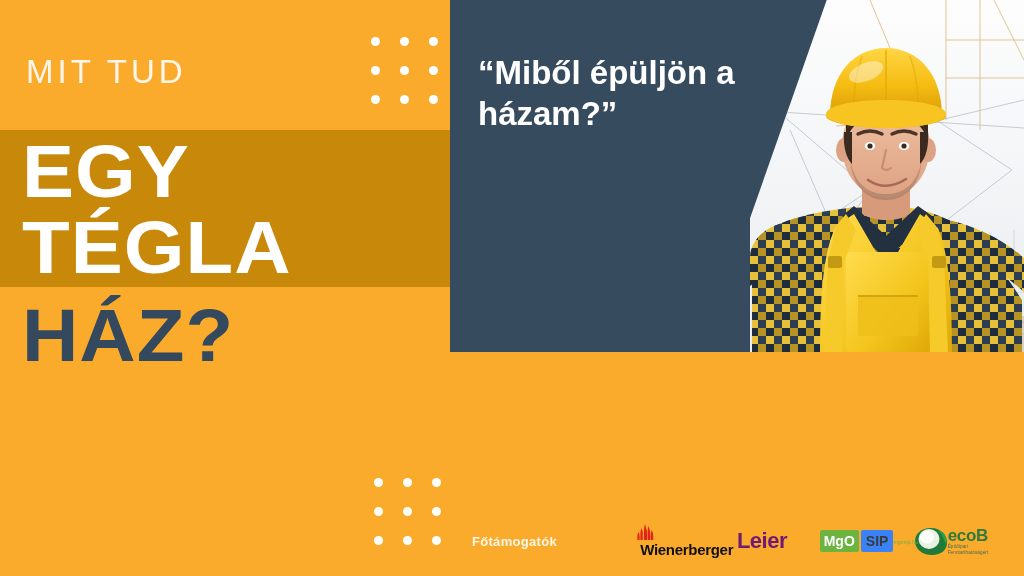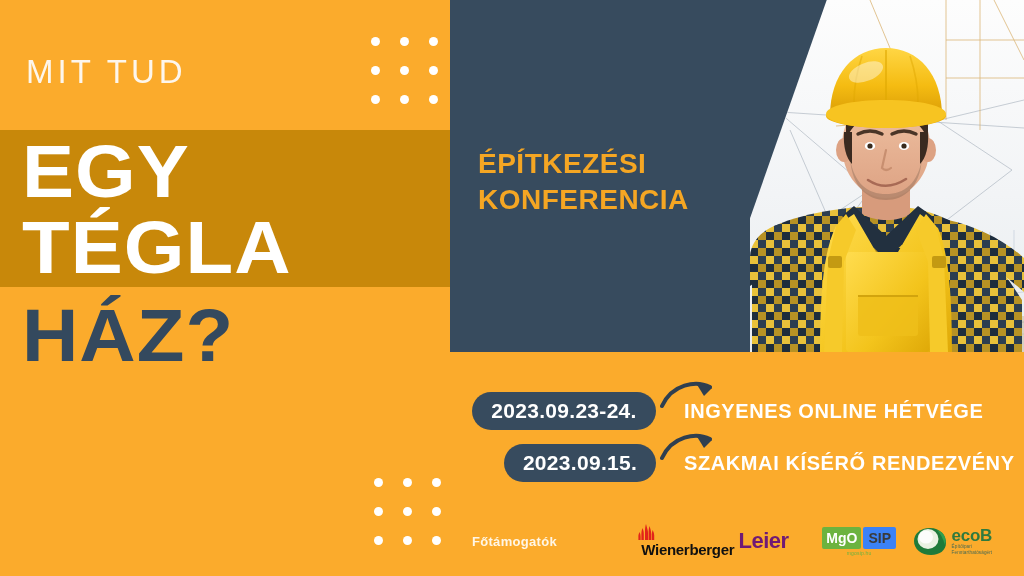--- a/index.html
+++ b/index.html
@@ -174,21 +174,21 @@
 
   .logo-leier {
     width:92px; text-align:center; margin-left:18px;
     font-size:22px; font-weight:bold; color:#701a75;
     letter-spacing:-0.5px;
     font-family:"Liberation Sans", sans-serif;
   }
 
   .logo-mgosip {
     position:relative; width:78px; margin-left:14px;
-    display:flex; flex-direction:column; align-items:center;
+    display:flex; flex-direction:row; align-items:center;
   }
   .mgo-row { display:flex; align-items:stretch; height:22px; }
   .mgo-box {
     background:#6cb33f; color:#ffffff;
     font-size:14px; font-weight:bold;
     padding:0 4px; display:flex; align-items:center;
     border-radius:2px;
     font-family:"Liberation Sans", sans-serif;
   }
   .sip-box {
@@ -196,21 +196,21 @@
     font-size:14px; font-weight:bold;
     padding:0 5px; display:flex; align-items:center;
     border-radius:2px; margin-left:2px;
     font-family:"Liberation Sans", sans-serif;
   }
   .mgo-sub { font-size:5px; color:#6cb33f; margin-top:1px; letter-spacing:0.2px; }
 
   .logo-ecob {
     display:flex; align-items:center; margin-left:16px; width:116px;
   }
-  .ecob-text { margin-left:5px; }
+  .ecob-text { }
   .ecob-name {
     font-size:17px; font-weight:bold; color:#2f7a3e;
     line-height:17px; letter-spacing:-0.3px;
     font-family:"Liberation Sans", sans-serif;
   }
   .ecob-sub {
     font-size:4.6px; color:#4a6b52; line-height:5.6px;
     letter-spacing:0.1px;
     font-family:"Liberation Sans", sans-serif;
   }
@@ -244,21 +244,21 @@
     <span class="dot"></span>
     <span class="dot"></span>
     <span class="dot"></span>
     <span class="dot"></span>
     <span class="dot"></span>
     <span class="dot"></span>
     <span class="dot"></span>
   </div>
 
   <div class="dark-panel">
-    <div class="subtitle">ÉPÍTKEZÉSI KONFERENCIA</div>
+    <div class="quote">“Miből épüljön a házam?”</div>
 
     <div class="photo">
       <div class="photo-bg"></div>
 
       <svg class="worker" viewBox="0 0 274 352" preserveAspectRatio="xMidYMid slice">
         <defs>
           <clipPath id="pclip">
             <polygon points="77,0 274,0 274,352 0,352 0,218"></polygon>
           </clipPath>
           <linearGradient id="hatG" x1="0" y1="0" x2="0" y2="1">
@@ -380,41 +380,20 @@
           <path d="M160,56 C166,74 168,90 168,102" stroke="#e0a802" stroke-width="1.6" opacity="0.5" fill="none"></path>
 
           <ellipse cx="116" cy="72" rx="18" ry="9" fill="#ffffff" opacity="0.42" transform="rotate(-22 116 72)"></ellipse>
         </g>
       </svg>
     </div>
   </div>
 
   <div class="bottom-strip"></div>
 
-  <div class="date-rows">
-
-    <div class="date-row">
-      <div class="pill r1">2023.09.23-24.</div>
-      <svg class="arrow a1" viewBox="0 0 58 34">
-        <path d="M2,28 C12,6 36,2 50,9" stroke="#2f3f50" stroke-width="4" fill="none" stroke-linecap="round"></path>
-        <path d="M52,10 L36,5 L44,18 Z" fill="#2f3f50"></path>
-      </svg>
-      <div class="event-label e1">INGYENES ONLINE HÉTVÉGE</div>
-    </div>
-
-    <div class="date-row">
-      <div class="pill r2">2023.09.15.</div>
-      <svg class="arrow a2" viewBox="0 0 58 34">
-        <path d="M2,28 C12,6 36,2 50,9" stroke="#2f3f50" stroke-width="4" fill="none" stroke-linecap="round"></path>
-        <path d="M52,10 L36,5 L44,18 Z" fill="#2f3f50"></path>
-      </svg>
-      <div class="event-label e2">SZAKMAI KÍSÉRŐ RENDEZVÉNY</div>
-    </div>
-
-  </div>
 
   <div class="sponsors">
 
     <div class="sponsor-label">Főtámogatók</div>
 
     <div class="logo-wienerberger">
       <svg class="wb-flame" width="20" height="16" viewBox="0 0 20 16">
         <path d="M9,0 C10,4 11,6 11,9 L11,16 L8,16 L8,7 C8,4 8.4,2 9,0 Z" fill="#e2231a"></path>
         <path d="M12.4,2 C13.4,5 14.2,7 14.2,10 L14.2,16 L11.6,16 L11.6,8 C11.6,6 12,4 12.4,2 Z" fill="#e2231a"></path>
         <path d="M5.6,4 C6.4,6.4 6.8,8 6.8,10.4 L6.8,16 L4.4,16 L4.4,9.4 C4.4,7.6 5,5.6 5.6,4 Z" fill="#e2231a"></path>

